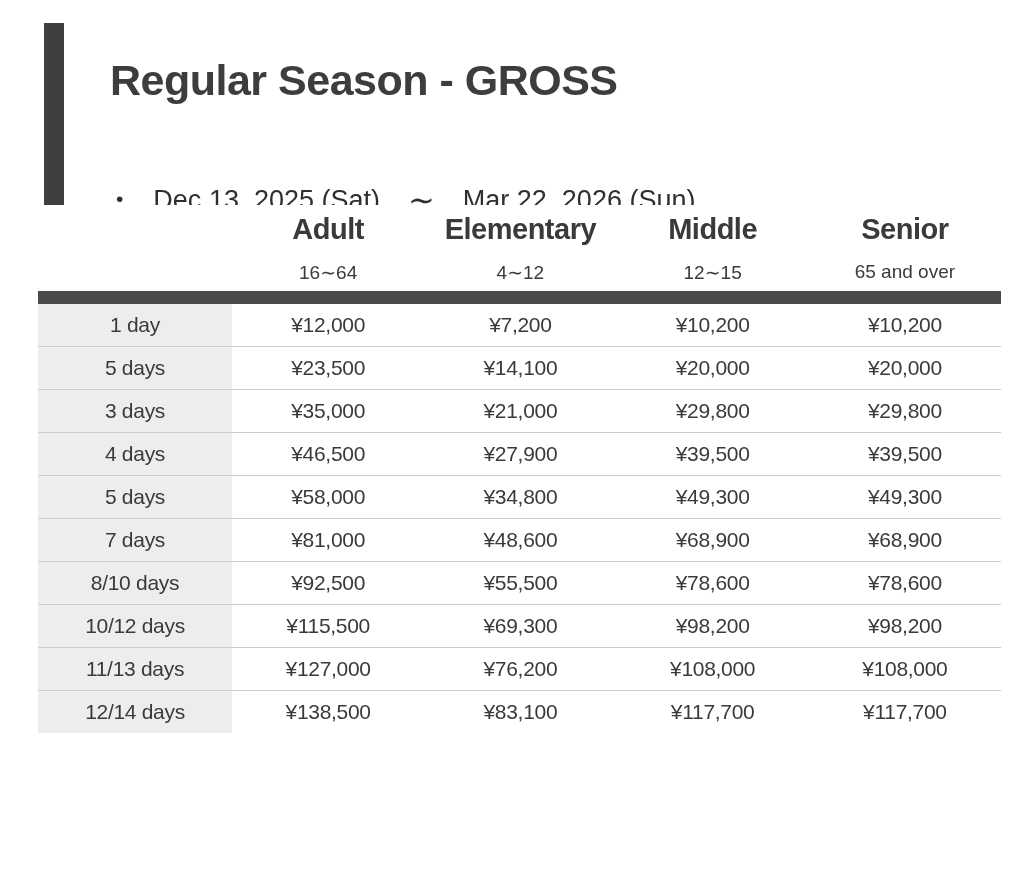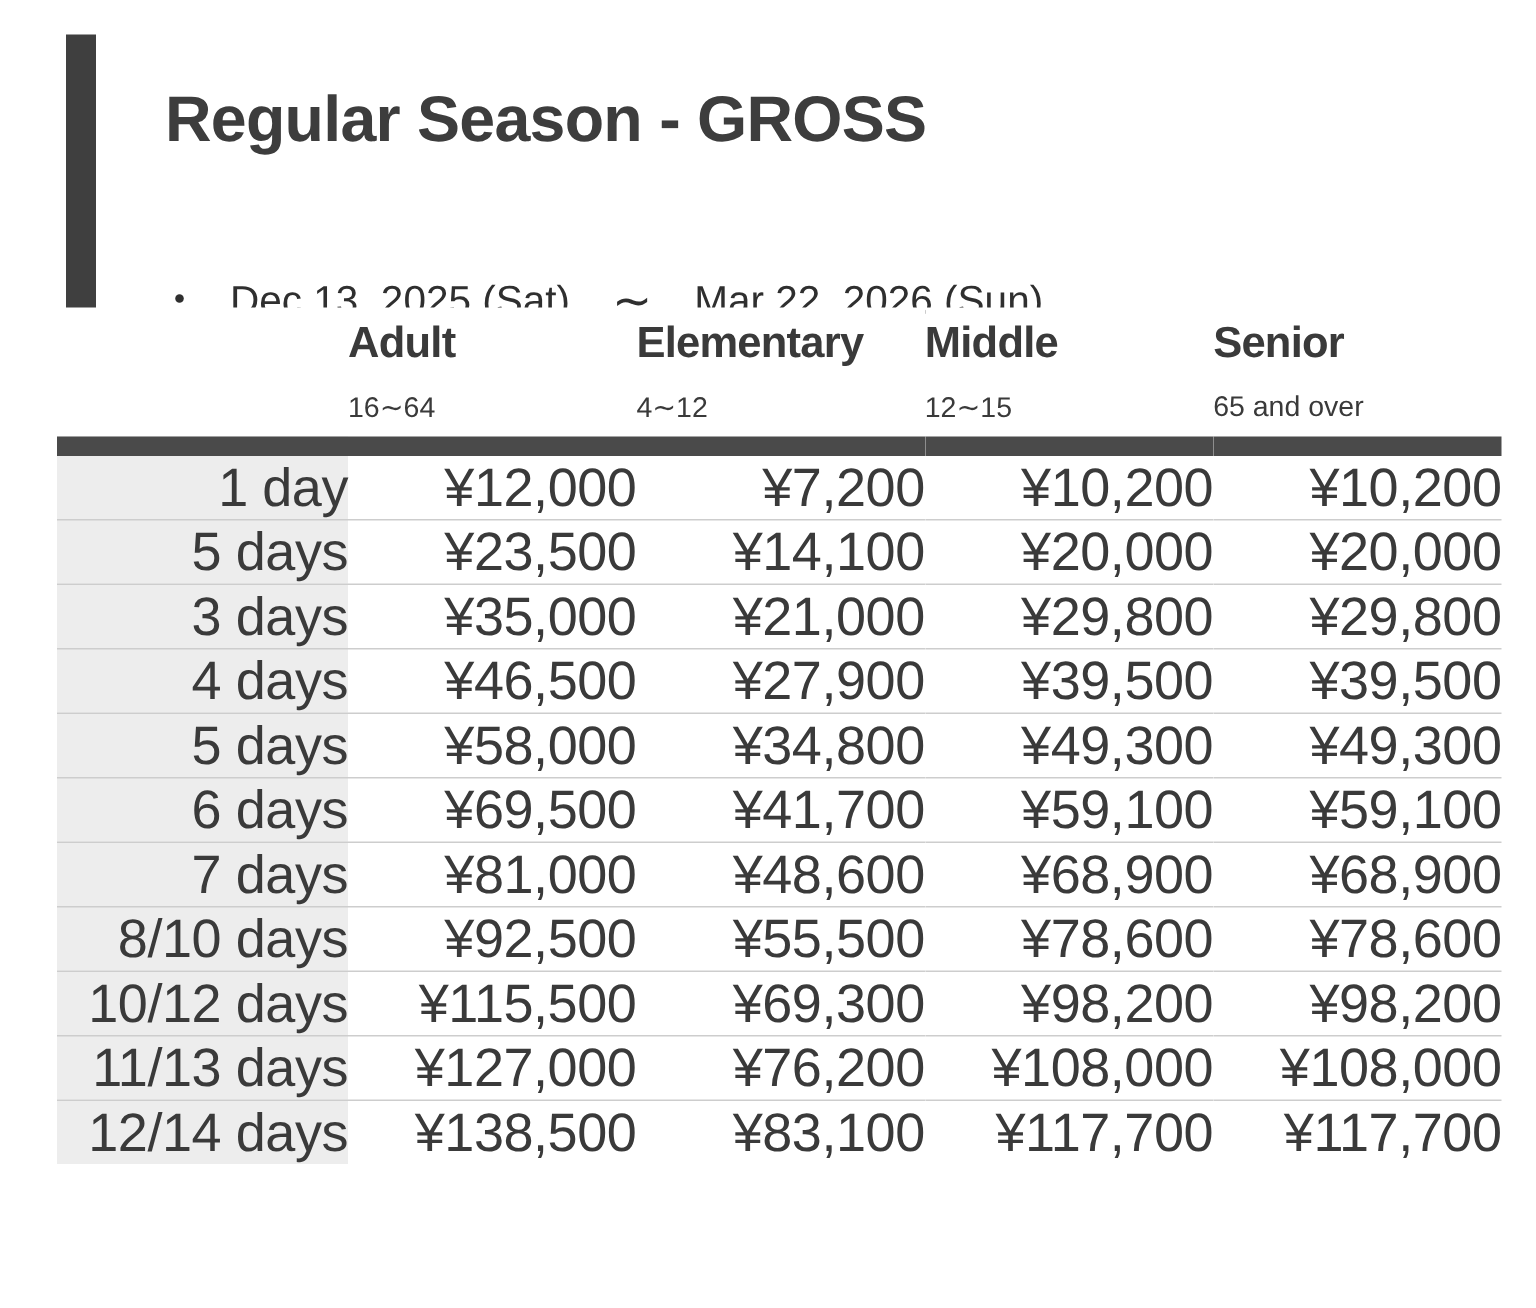--- a/index.html
+++ b/index.html
@@ -67,39 +67,39 @@
     border-collapse: separate;
     border-spacing: 0;
     table-layout: fixed;
     color: var(--body_text, #3a3a3a);
   }
   col.col-label { width: 194px; }
   thead th {
     padding: 0;
     height: 48px;
     vertical-align: middle;
-    text-align: left;
+    text-align: center;
     font-weight: 700;
     font-size: 29px;
     letter-spacing: -0.5px;
     color: var(--body_text, #3a3a3a);
     background: #ffffff;
   }
   tr.head-sub th {
     height: 38px;
     font-weight: 400;
     font-size: 19px;
     letter-spacing: 0;
   }
   tbody td {
     padding: 0;
     height: 42px;
     vertical-align: middle;
-    text-align: right;
-    font-size: 36px;
+    text-align: center;
+    font-size: 21px;
     letter-spacing: -0.3px;
     border-top: 1px solid var(--row_separator, #cdcdcd);
     background: #ffffff;
   }
   tbody tr:first-of-type td {
     border-top: 13px solid var(--divider, #4a4a4a);
   }
   tbody td.row-label {
     background: var(--row_label_bg, #ededed);
   }
@@ -176,27 +176,20 @@
         </tr>
 
         <tr>
           <td class="row-label">5 days</td>
           <td class="price">¥58,000</td>
           <td class="price">¥34,800</td>
           <td class="price">¥49,300</td>
           <td class="price">¥49,300</td>
         </tr>
 
-        <tr>
-          <td class="row-label">6 days</td>
-          <td class="price">¥69,500</td>
-          <td class="price">¥41,700</td>
-          <td class="price">¥59,100</td>
-          <td class="price">¥59,100</td>
-        </tr>
 
         <tr>
           <td class="row-label">7 days</td>
           <td class="price">¥81,000</td>
           <td class="price">¥48,600</td>
           <td class="price">¥68,900</td>
           <td class="price">¥68,900</td>
         </tr>
 
         <tr>

